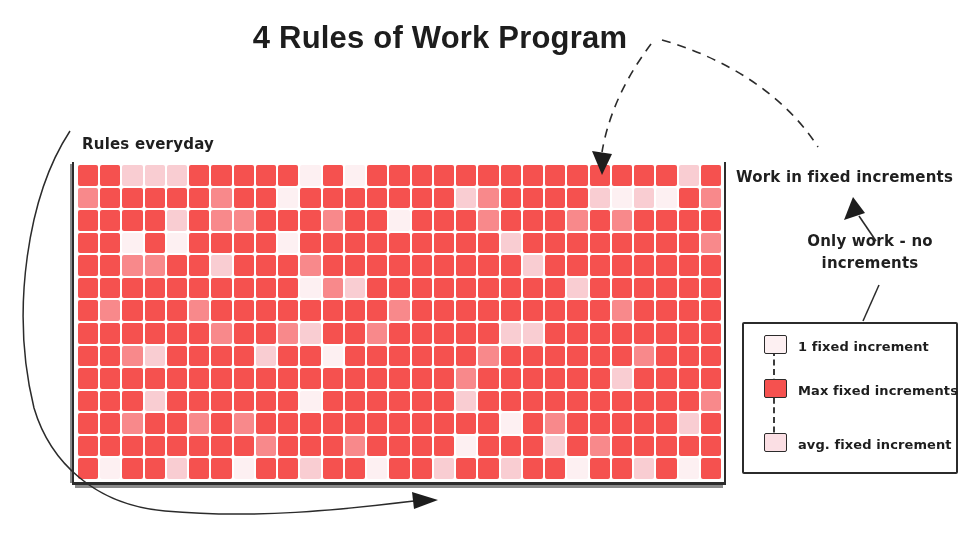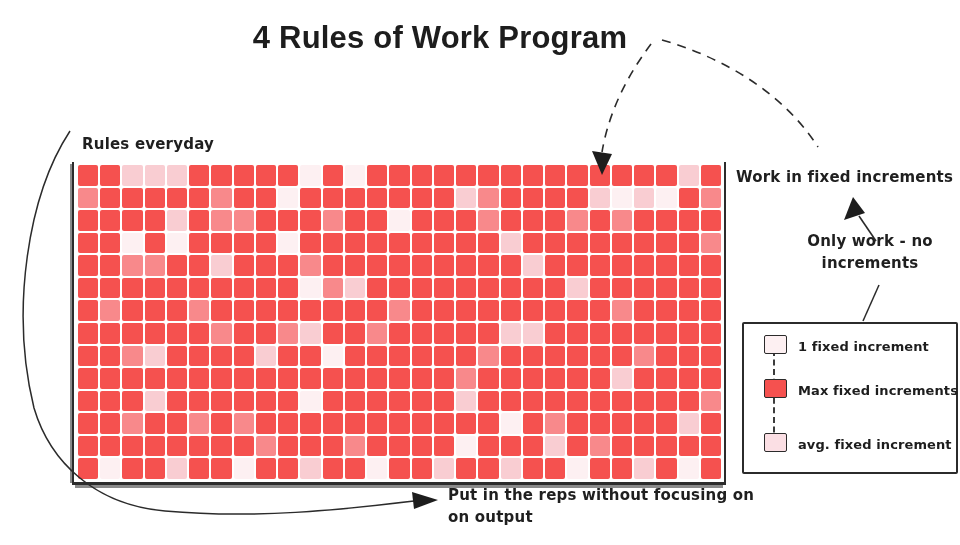--- a/index.html
+++ b/index.html
@@ -83,24 +83,20 @@
 
   <span class="hand label-work-everyday">Rules everyday</span>
 
   <span class="hand label-fixed-increments">Work in fixed increments</span>
 
   <div class="hand label-only-work">
     <span>Only work - no</span><br>
     <span>increments</span>
   </div>
 
-  <div class="hand label-reps">
-    <span>Put in the reps without focusing on</span><br>
-    <span>on output</span>
-  </div>
 
   <div class="grid-frame">
     <div class="grid">
         <div class="cell" style="background: rgb(245, 81, 79);"></div>
         <div class="cell" style="background: rgb(245, 81, 79);"></div>
         <div class="cell" style="background: rgb(249, 205, 210);"></div>
         <div class="cell" style="background: rgb(249, 205, 210);"></div>
         <div class="cell" style="background: rgb(249, 205, 210);"></div>
         <div class="cell" style="background: rgb(245, 81, 79);"></div>
         <div class="cell" style="background: rgb(245, 81, 79);"></div>

